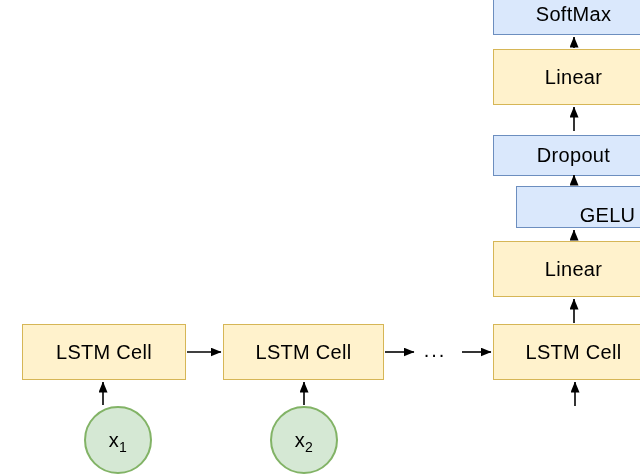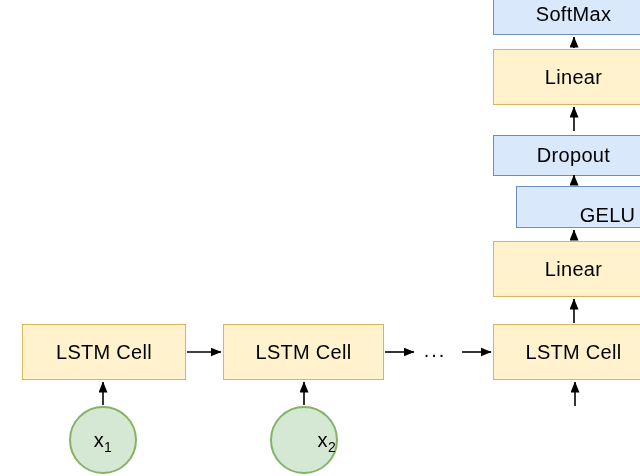--- a/index.html
+++ b/index.html
@@ -42,22 +42,22 @@
   #softmax-box       { left: 473px; top: -7px;  width: 161px; height: 42px; }
   #linear-top-box    { left: 473px; top: 49px;  width: 161px; height: 56px; }
   #dropout-box       { left: 473px; top: 135px; width: 161px; height: 41px; }
   #gelu-box          { left: 496px; top: 186px; width: 183px; height: 42px; align-items: flex-end; }
   #linear-bottom-box { left: 473px; top: 241px; width: 161px; height: 56px; }
   
   #lstm1-box { left: 2px;   top: 324px; width: 164px; height: 56px; }
   #lstm2-box { left: 203px; top: 324px; width: 161px; height: 56px; }
   #lstm3-box { left: 473px; top: 324px; width: 161px; height: 56px; }
   
-  #input-x1 { left: 49px;  top: 406px; width: 68px; height: 68px; text-align: right; }
-  #input-x2 { left: 250px; top: 406px; width: 68px; height: 68px; justify-content: flex-end; }
+  #input-x1 { left: 64px;  top: 406px; width: 68px; height: 68px; text-align: right; }
+  #input-x2 { left: 250px; top: 406px; width: 68px; height: 68px; }
   #input-xn { left: 521px; top: 407px; width: 68px; height: 68px; }
   
   #ellipsis {
     position: absolute;
     left: 395px; top: 338px;
     width: 40px; height: 24px;
     line-height: 24px;
     text-align: center;
     font-size: 20px;
     letter-spacing: 2px;

